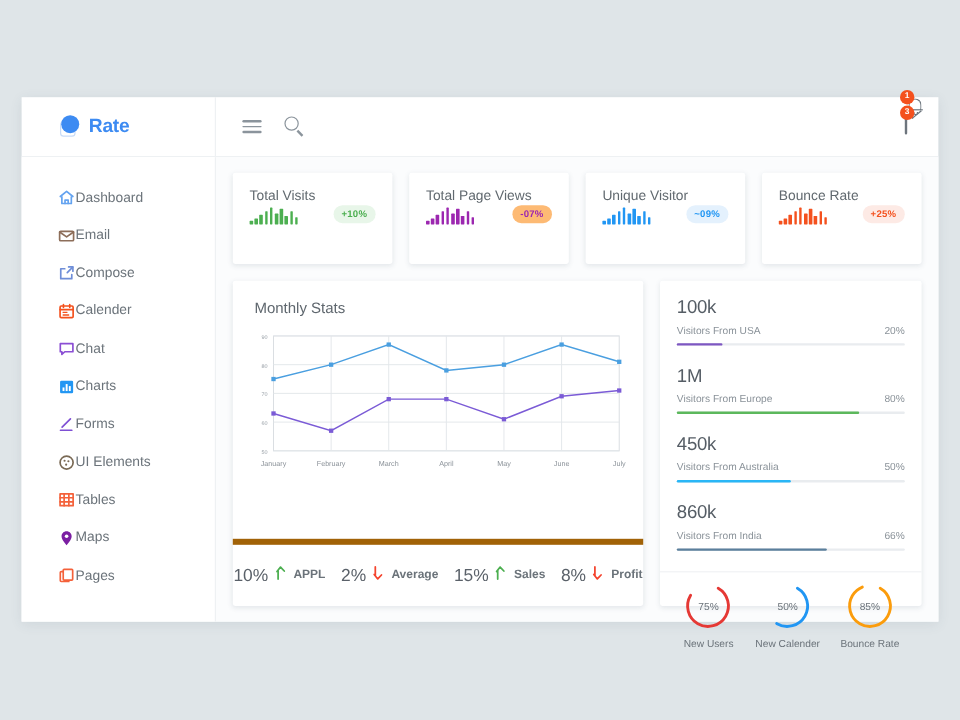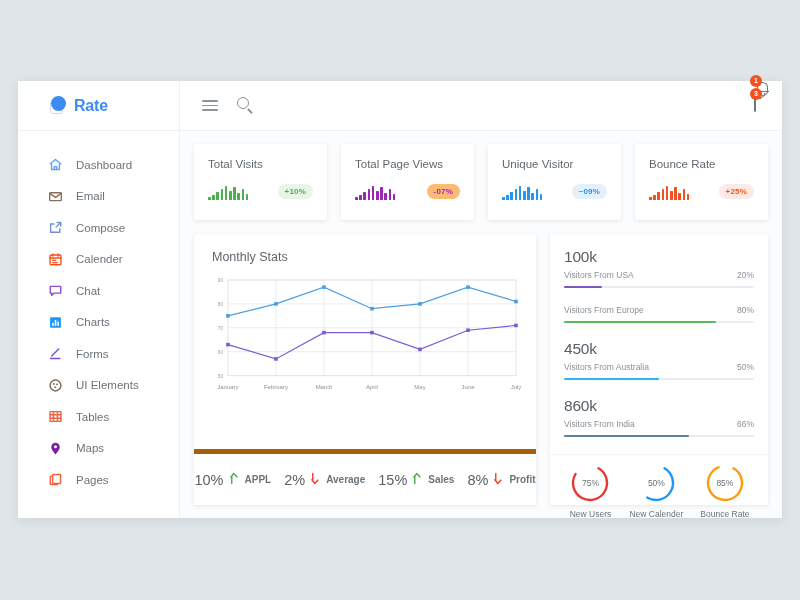--- a/index.html
+++ b/index.html
@@ -121,42 +121,42 @@
 
   
   .sidebar {
     width: 162px; flex: 0 0 162px;
     background: #fff;
     border-right: 1px solid #eef1f3;
     padding-top: 18px;
   }
   .nav-item {
     height: 31.5px;
-    display: flex; align-items: center; gap: 13px;
+    display: flex; align-items: center; 
     padding-left: 30px; cursor: pointer;
   }
   .nav-label { font-size: 11.5px; color: #6b737a; }
   .nav-ico { width: 15px; height: 15px; flex: 0 0 15px; display: block; }
 
   
   .main {
     flex: 1; min-width: 0;
     background: #fbfcfd;
     padding: 13px 14px 0 14px;
   }
   .stat-row { display: flex; gap: 14px; }
   .stat-card {
     flex: 1;
     background: #fff;
     border-radius: 2px;
     box-shadow: 0 1px 4px rgba(70,90,110,0.13);
     padding: 14px 14px 13px 14px;
     height: 76px;
   }
-  .stat-title { font-size: 11.5px; color: #61696f; margin-bottom: 13px; }
+  .stat-title { font-size: 11.5px; color: #61696f; }
   .stat-bottom { display: flex; align-items: center; justify-content: space-between; }
   .spark { display: flex; align-items: flex-end; gap: 1.6px; height: 17px; }
   .spark i { display: block; width: 2.6px; border-radius: 0.5px; }
   .chip {
     font-size: 8px; font-weight: bold; padding: 3px 7px; border-radius: 9px;
     letter-spacing: 0.2px;
   }
 
   
   .lower { display: flex; gap: 14px; margin-top: 14px; }
@@ -532,20 +532,21 @@
                 <div class="vnum">100k</div>
                 <div class="vmeta">
                   <span class="vlabel">Visitors From USA</span>
                   <span class="vpct">20%</span>
                 </div>
                 <div class="vtrack">
                   <div class="vfill" style="width:20%;background:#7e57c2"></div>
                 </div>
               </div>
               <div class="vrow">
+                <div class="vnum">1M</div>
                 <div class="vmeta">
                   <span class="vlabel">Visitors From Europe</span>
                   <span class="vpct">80%</span>
                 </div>
                 <div class="vtrack">
                   <div class="vfill" style="width:80%;background:#5cb85c"></div>
                 </div>
               </div>
               <div class="vrow">
                 <div class="vnum">450k</div>

